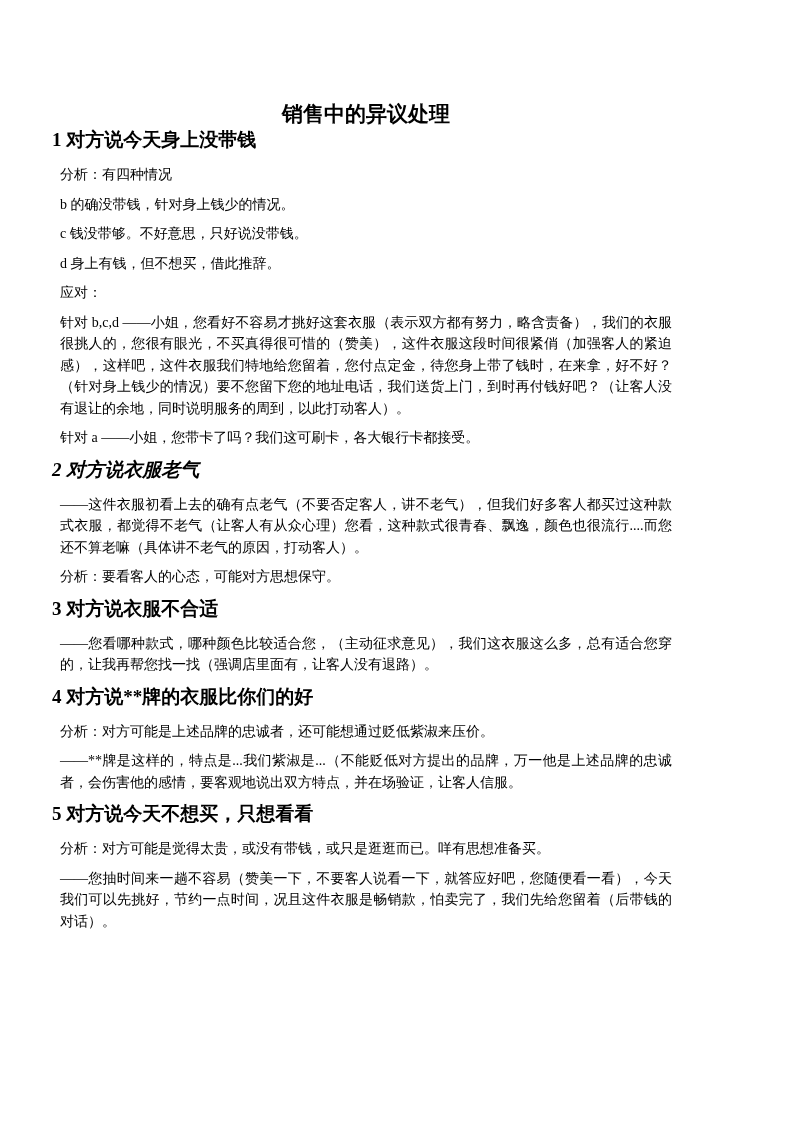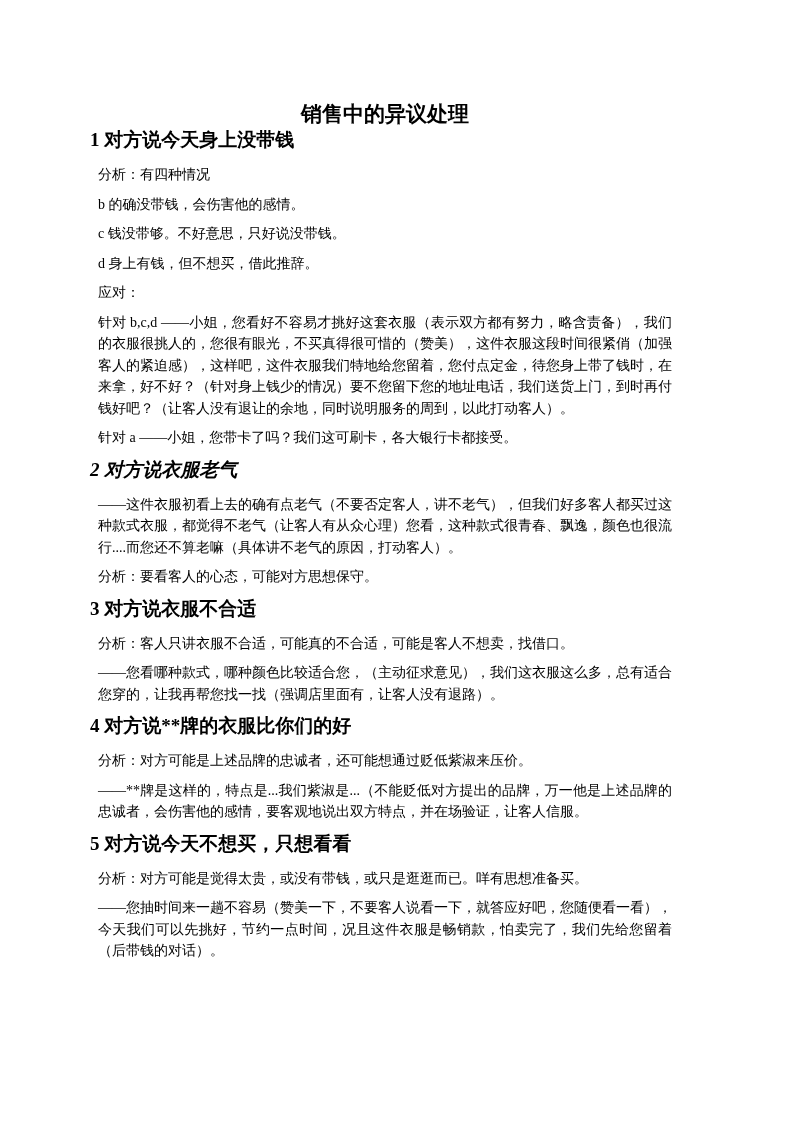--- a/index.html
+++ b/index.html
@@ -12,21 +12,21 @@
     overflow: hidden;
   }
   .page {
     width: 800px;
     height: 1132px;
     background: #ffffff;
     box-sizing: border-box;
   }
   .content {
     box-sizing: border-box;
-    padding: 102px 120px 0 90px;
+    padding: 102px 120px 0 52px;
     width: 800px;
   }
   .doc-title {
     font-size: 21px;
     line-height: 25px;
     font-weight: bold;
     text-align: center;
     margin: 0;
   }
   h2.sec-heading {
@@ -52,37 +52,36 @@
 <body>
 
 <div class="page">
   <div class="content">
 
     <h1 class="doc-title">销售中的异议处理</h1>
 
     <section>
       <h2 class="sec-heading s1">1 对方说今天身上没带钱</h2>
       <p class="body-line">分析：有四种情况</p>
-      <p class="body-line">b 的确没带钱，会伤害他的感情。</p>
+      <p class="body-line">b 的确没带钱，针对身上钱少的情况。</p>
       <p class="body-line">c 钱没带够。不好意思，只好说没带钱。</p>
       <p class="body-line">d 身上有钱，但不想买，借此推辞。</p>
       <p class="body-line gap-above">应对：</p>
       <p class="body-line">针对 b,c,d ——小姐，您看好不容易才挑好这套衣服（表示双方都有努力，略含责备），我们的衣服很挑人的，您很有眼光，不买真得很可惜的（赞美），这件衣服这段时间很紧俏（加强客人的紧迫感），这样吧，这件衣服我们特地给您留着，您付点定金，待您身上带了钱时，在来拿，好不好？（针对身上钱少的情况）要不您留下您的地址电话，我们送货上门，到时再付钱好吧？（让客人没有退让的余地，同时说明服务的周到，以此打动客人）。</p>
       <p class="body-line">针对 a ——小姐，您带卡了吗？我们这可刷卡，各大银行卡都接受。</p>
     </section>
 
     <section>
       <h2 class="sec-heading s2">2 对方说衣服老气</h2>
       <p class="body-line">——这件衣服初看上去的确有点老气（不要否定客人，讲不老气），但我们好多客人都买过这种款式衣服，都觉得不老气（让客人有从众心理）您看，这种款式很青春、飘逸，颜色也很流行....而您还不算老嘛（具体讲不老气的原因，打动客人）。</p>
       <p class="body-line">分析：要看客人的心态，可能对方思想保守。</p>
     </section>
 
     <section>
       <h2 class="sec-heading s3">3 对方说衣服不合适</h2>
-      <p class="body-line">分析：客人只讲衣服不合适，可能真的不合适，可能是客人不想卖，找借口。</p>
       <p class="body-line">——您看哪种款式，哪种颜色比较适合您，（主动征求意见），我们这衣服这么多，总有适合您穿的，让我再帮您找一找（强调店里面有，让客人没有退路）。</p>
     </section>
 
     <section>
       <h2 class="sec-heading s4">4 对方说**牌的衣服比你们的好</h2>
       <p class="body-line">分析：对方可能是上述品牌的忠诚者，还可能想通过贬低紫淑来压价。</p>
       <p class="body-line">——**牌是这样的，特点是...我们紫淑是...（不能贬低对方提出的品牌，万一他是上述品牌的忠诚者，会伤害他的感情，要客观地说出双方特点，并在场验证，让客人信服。</p>
     </section>
 
     <section>

